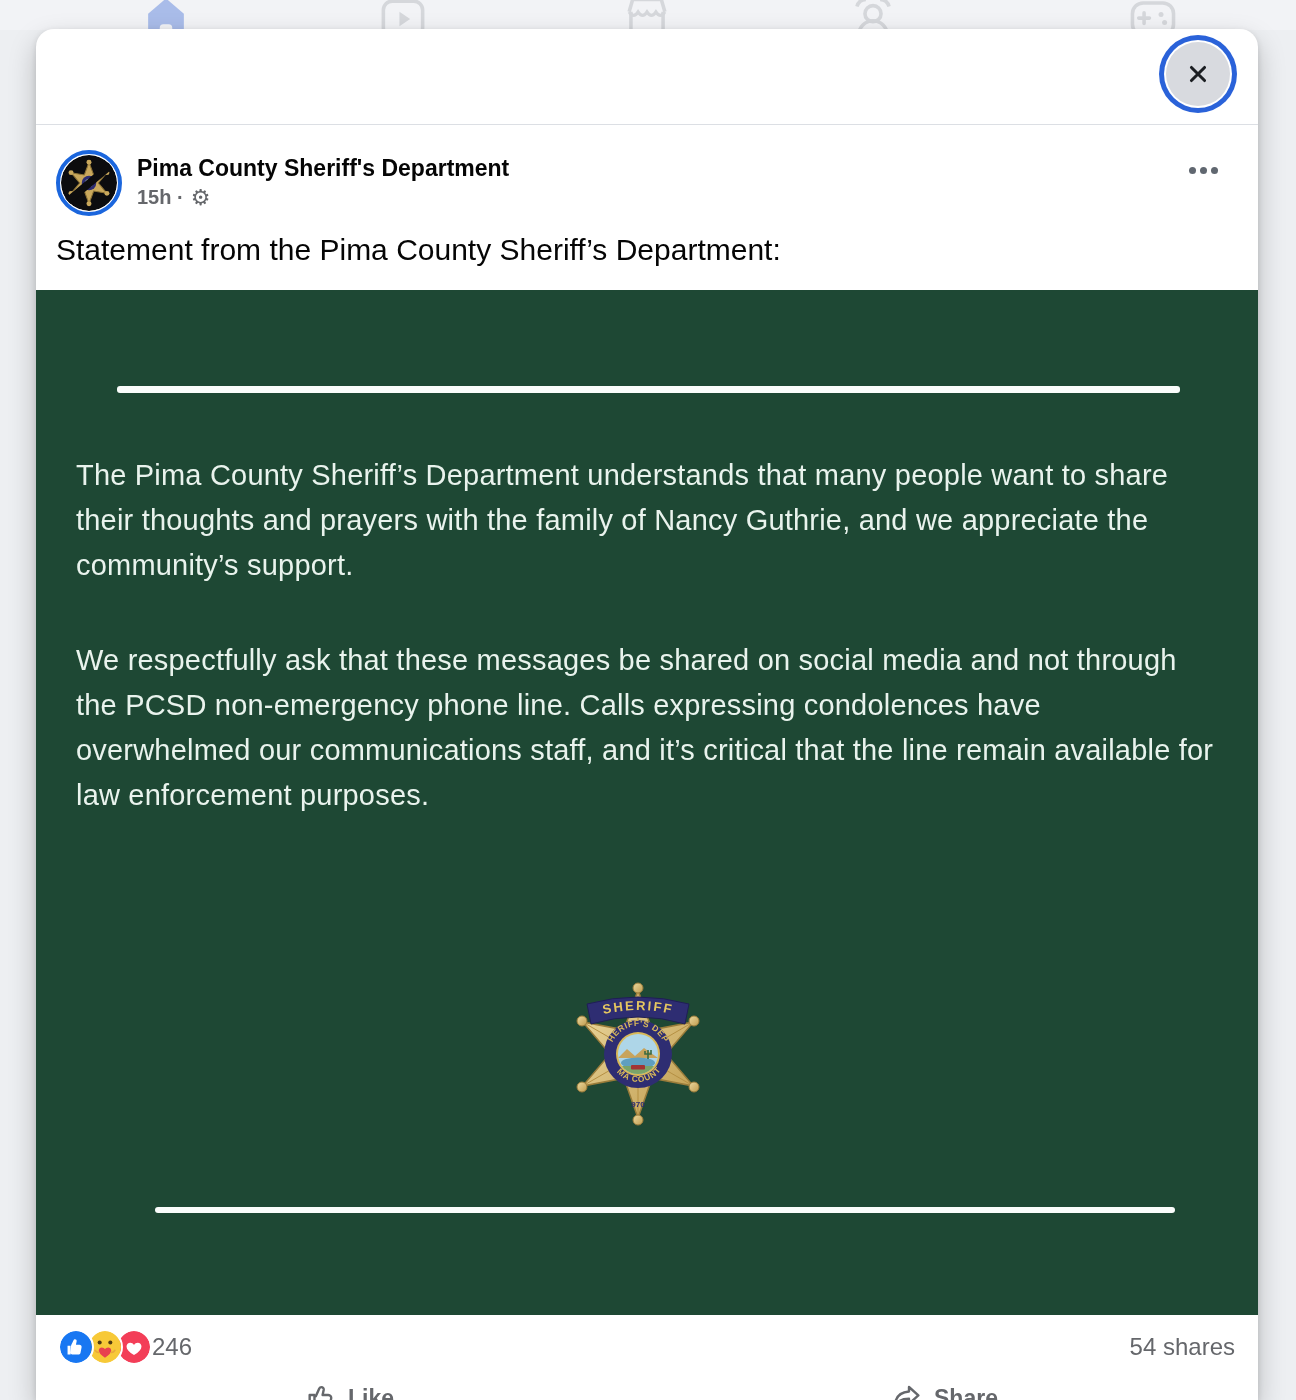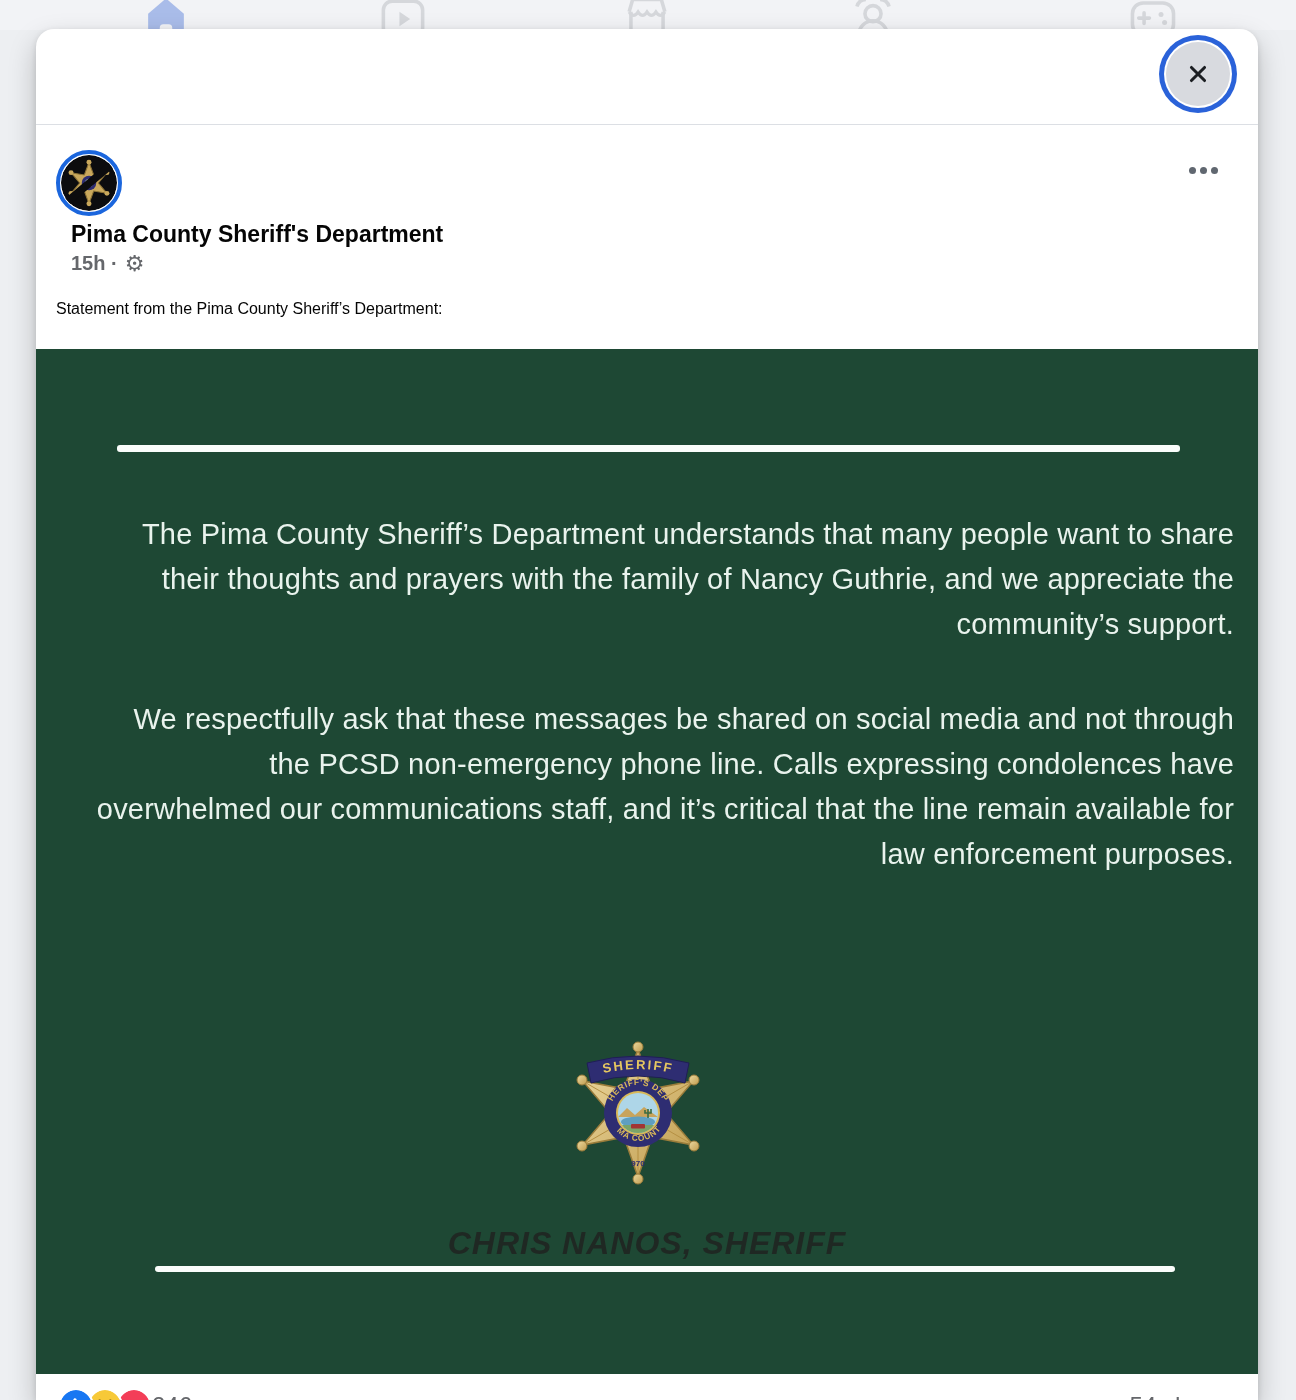--- a/index.html
+++ b/index.html
@@ -23,41 +23,41 @@
     display:flex; align-items:center; justify-content:center; position:relative;
   }
   .modal-title { font-size:30px; font-weight:700; color:#050505; letter-spacing:.2px; }
   .close-btn {
     position:absolute; right:28px; top:13px; width:64px; height:64px;
     border-radius:50%; background:#d8dadf; border:none; cursor:pointer;
     display:flex; align-items:center; justify-content:center;
     box-shadow:0 0 0 2px #fff, 0 0 0 7px #2a62d9;
   }
   
-  .post-header { display:flex; align-items:flex-start; padding:25px 36px 0 20px; position:relative;flex-direction:column; }
+  .post-header { display:flex; align-items:flex-start; padding:25px 36px 0 20px; position:relative; }
   .avatar {
     width:66px; height:66px; border-radius:50%; border:4px solid #1b66dd;
     background:#fff; padding:1px; flex:0 0 auto;
   }
   .avatar-inner { width:100%; height:100%; border-radius:50%; overflow:hidden; display:block; }
   .author-block { margin-left:15px; padding-top:3px; }
   .author-name { font-size:23px; font-weight:700; color:#050505; line-height:30px; }
   .meta-row { display:flex; align-items:center; gap:7px; margin-top:3px; color:#65676b; font-size:20px; font-weight:600;text-align:center; }
   .gear { font-size:22px; line-height:20px; color:#65676b; }
   .more-menu { position:absolute; right:40px; top:42px; border:none; background:none; cursor:pointer; display:flex; gap:4px; }
   .more-menu i { width:7px; height:7px; border-radius:50%; background:#606770; display:block; }
   
-  .post-text { padding:19px 20px 25px; font-size:16px; line-height:30px; color:#050505; }
+  .post-text { padding:19px 20px 25px; font-size:30px; line-height:30px; color:#050505; }
   
   .statement { position:relative; width:1222px; height:1025px; background:#1e4834; }
   .rule { position:absolute; background:#fafdfb; border-radius:3px; }
   .rule-top { left:81px; top:96px; width:1063px; height:7px; }
   .rule-bottom { left:119px; top:917px; width:1020px; height:6px; }
   .para {
-    position:absolute; left:56px; width:1142px; text-align:right;
+    position:absolute; left:40px; width:1142px; text-align:left;
     color:#e9f3ed; font-size:29px; line-height:45px; font-weight:400; letter-spacing:.2px;
   }
   .para-1 { top:163px; }
   .para-2 { top:348px; }
   .para-3 { top:575px; }
   .badge-wrap { position:absolute; left:527px; top:674px; width:150px; height:178px; }
   .signature {
     position:absolute; left:0; top:876px; width:100%; text-align:center;
     font-size:32px; font-style:italic; font-weight:700; color:#1f2823; letter-spacing:1px;
   }
@@ -205,21 +205,20 @@
         </text>
         <path d="M24 40 Q75 26 126 40 L122 60 Q75 46 28 60 Z" fill="#2e2d72" stroke="#1f1e55" stroke-width="1"></path>
         <path id="bannerArc" d="M30 53 Q 75 39 120 53" fill="none"></path>
         <text font-size="13" font-weight="700" fill="#e6c760" letter-spacing="2" font-family="Liberation Sans, sans-serif">
           <textPath href="#bannerArc" startOffset="50%" text-anchor="middle">SHERIFF</textPath>
         </text>
         <text x="75" y="143" font-size="8" font-weight="700" fill="#2e2d72" text-anchor="middle" font-family="Liberation Sans, sans-serif">970</text>
       </svg>
     </div>
 
-    <div class="signature">CHRIS NANOS, SHERIFF</div>
     <div class="rule rule-bottom"></div>
   </div>
 
   <div class="reactions-row">
     <div class="reaction-stack">
       <svg class="reaction rx-like" viewBox="0 0 36 36">
         <circle cx="18" cy="18" r="18" fill="#1877f2"></circle>
         <path d="M8.5 16.5 h3.4 v10 H8.5 z M11.9 25 c.5 1 1.4 1.5 2.4 1.5 h6.4 c1.2 0 2.2-.9 2.4-2.1 l1.2-6.2 c.3-1.5-.9-2.8-2.4-2.8 h-4 l.8-3.7 c.3-1.2-.6-2.3-1.8-2.3 -.8 0-1.5.5-1.8 1.2 l-2.6 5.5" fill="#fff"></path>
       </svg>
       <svg class="reaction rx-care" viewBox="0 0 36 36">

